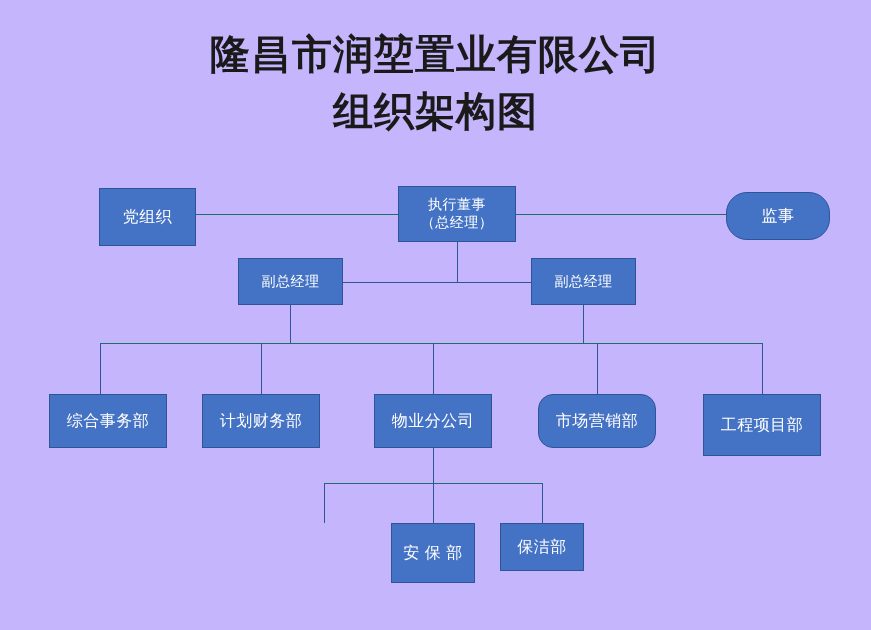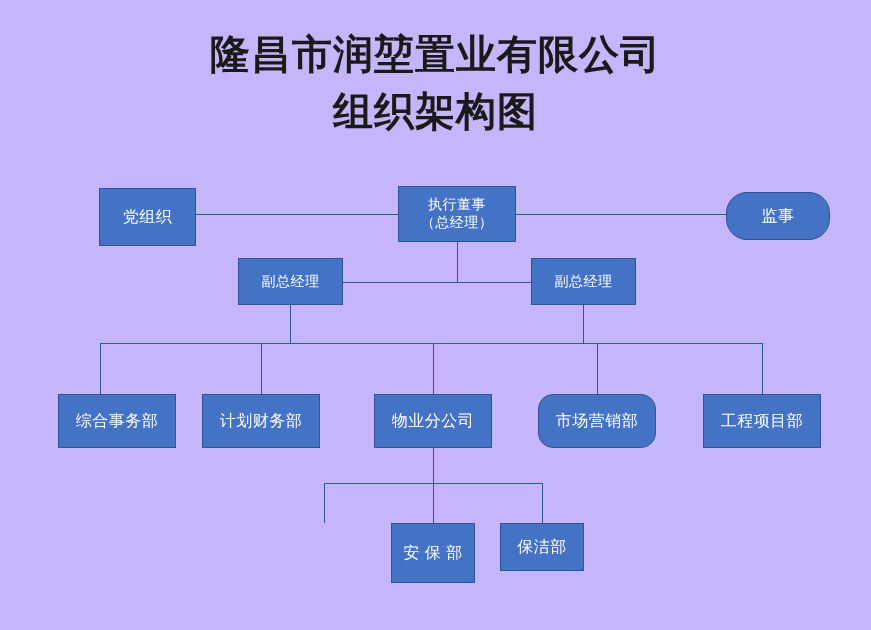--- a/index.html
+++ b/index.html
@@ -117,37 +117,37 @@
   </div>
 
   <div class="node small-text" style="left:238px; top:258px; width:105px; height:47px;">
     <span>副总经理</span>
   </div>
 
   <div class="node small-text" style="left:531px; top:258px; width:105px; height:47px;">
     <span>副总经理</span>
   </div>
 
-  <div class="node" style="left:58px; top:394px; width:118px; height:54px;text-align:right;">
+  <div class="node" style="left:49px; top:394px; width:118px; height:54px;text-align:right;">
     <span>综合事务部</span>
   </div>
 
   <div class="node" style="left:202px; top:394px; width:118px; height:54px;">
     <span>计划财务部</span>
   </div>
 
   <div class="node" style="left:374px; top:394px; width:118px; height:54px;">
     <span>物业分公司</span>
   </div>
 
   <div class="node" style="left:538px; top:394px; width:118px; height:54px;border-radius:15px;">
     <span>市场营销部</span>
   </div>
 
-  <div class="node" style="left:703px; top:394px; width:118px; height:54px;">
+  <div class="node" style="left:703px; top:394px; width:118px; height:62px;">
     <span>工程项目部</span>
   </div>
 
 
   <div class="node" style="left:391px; top:523px; width:84px; height:60px;">
     <span>安 保 部</span>
   </div>
 
   <div class="node" style="left:500px; top:523px; width:84px; height:48px;">
     <span>保洁部</span>

